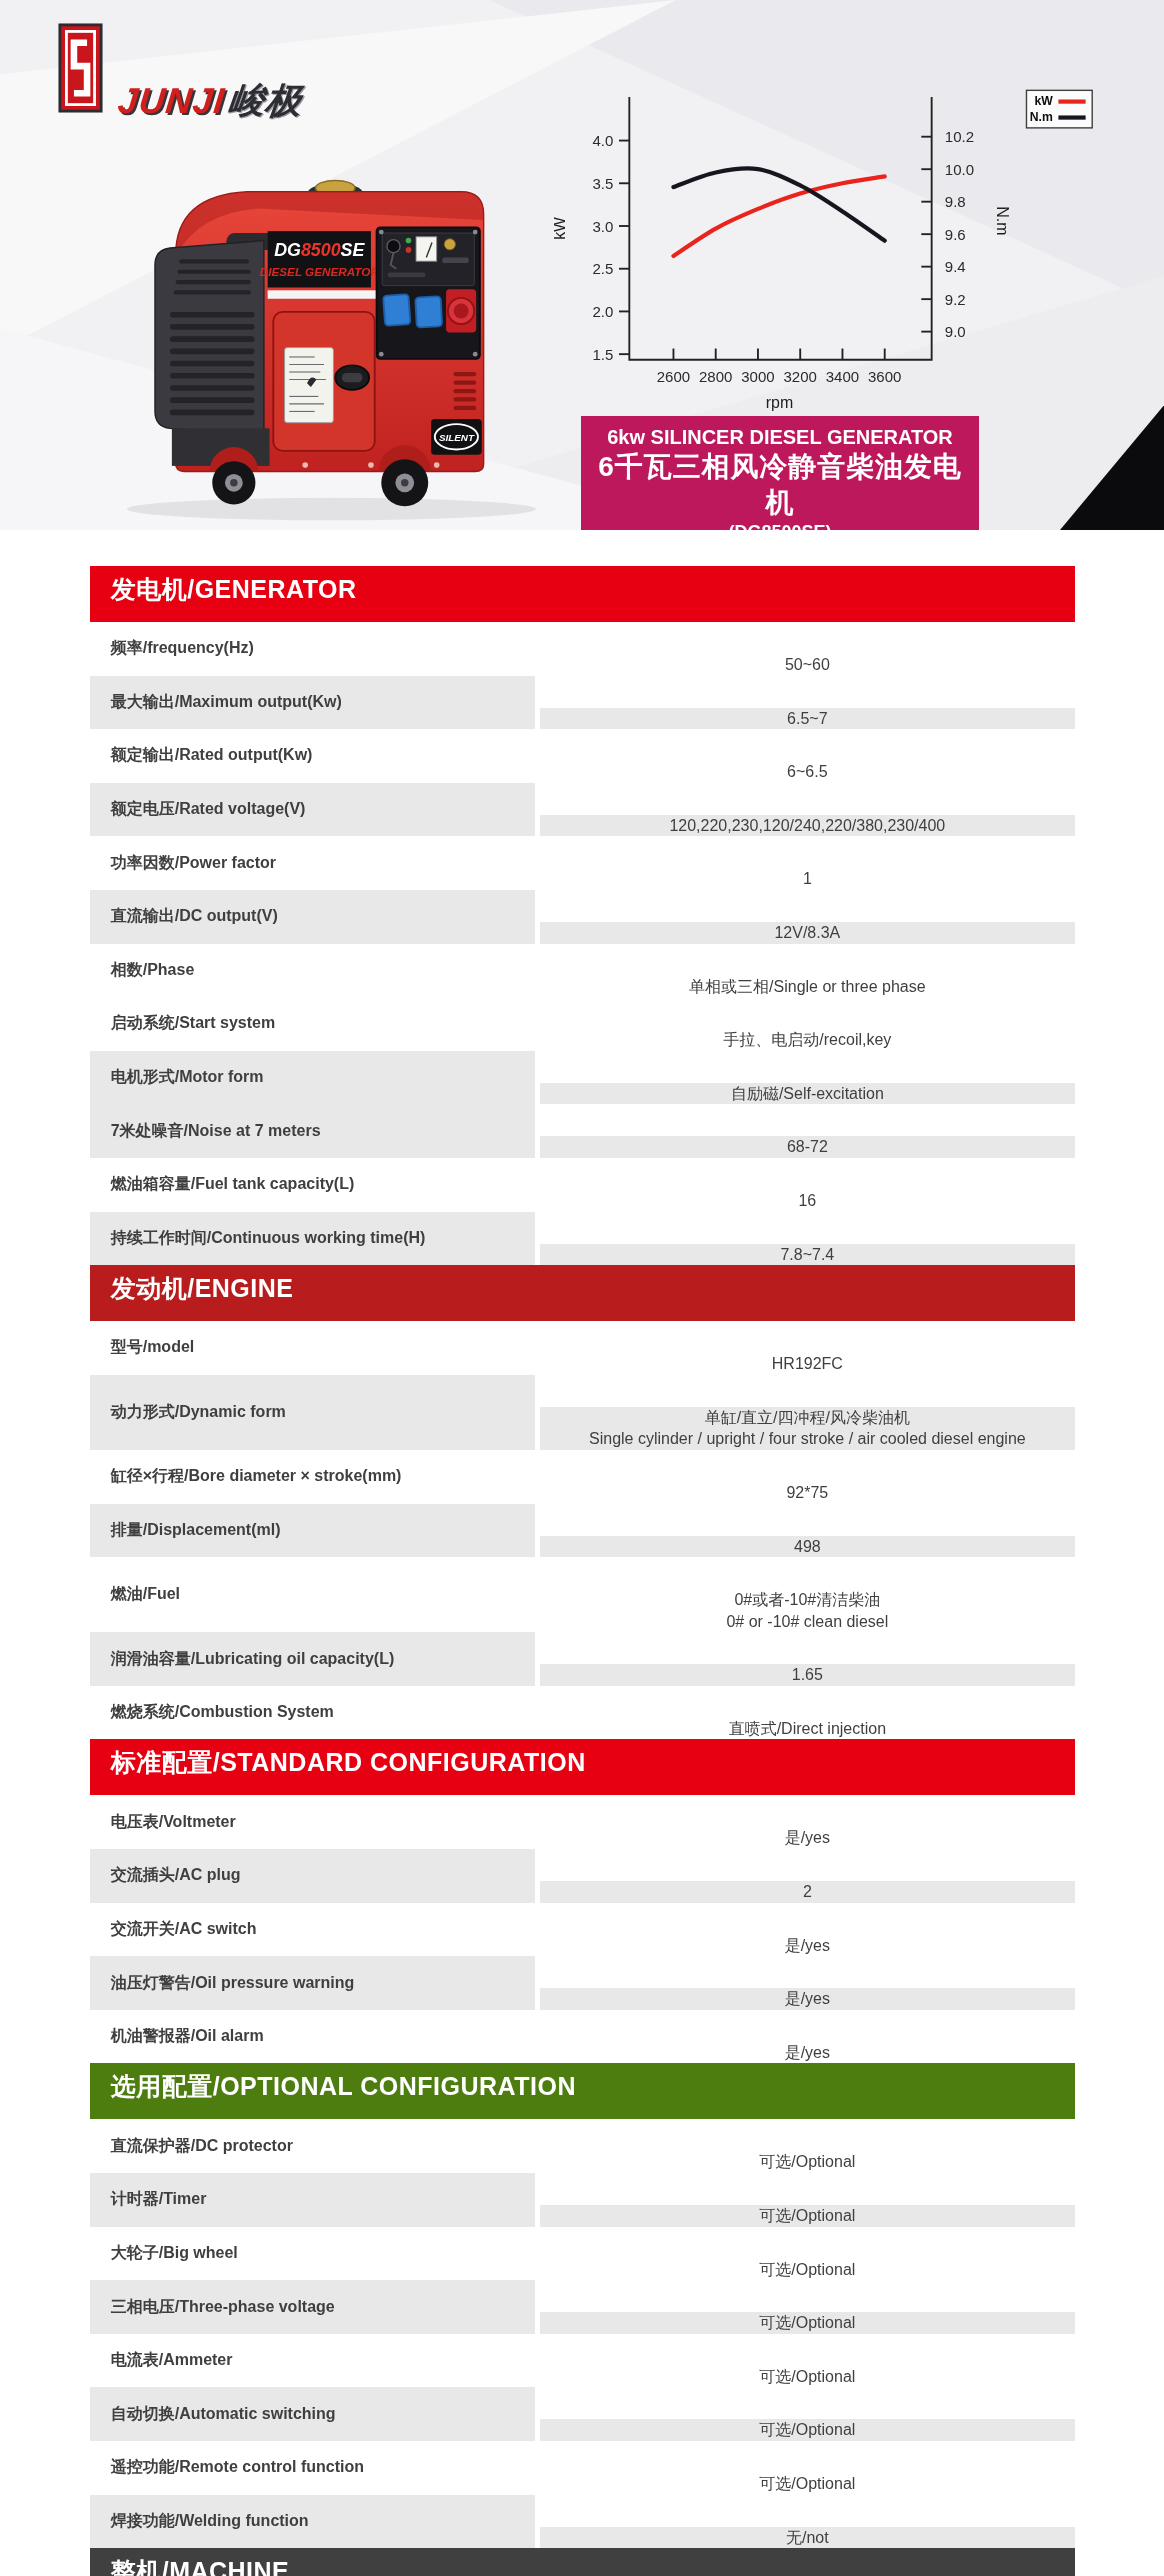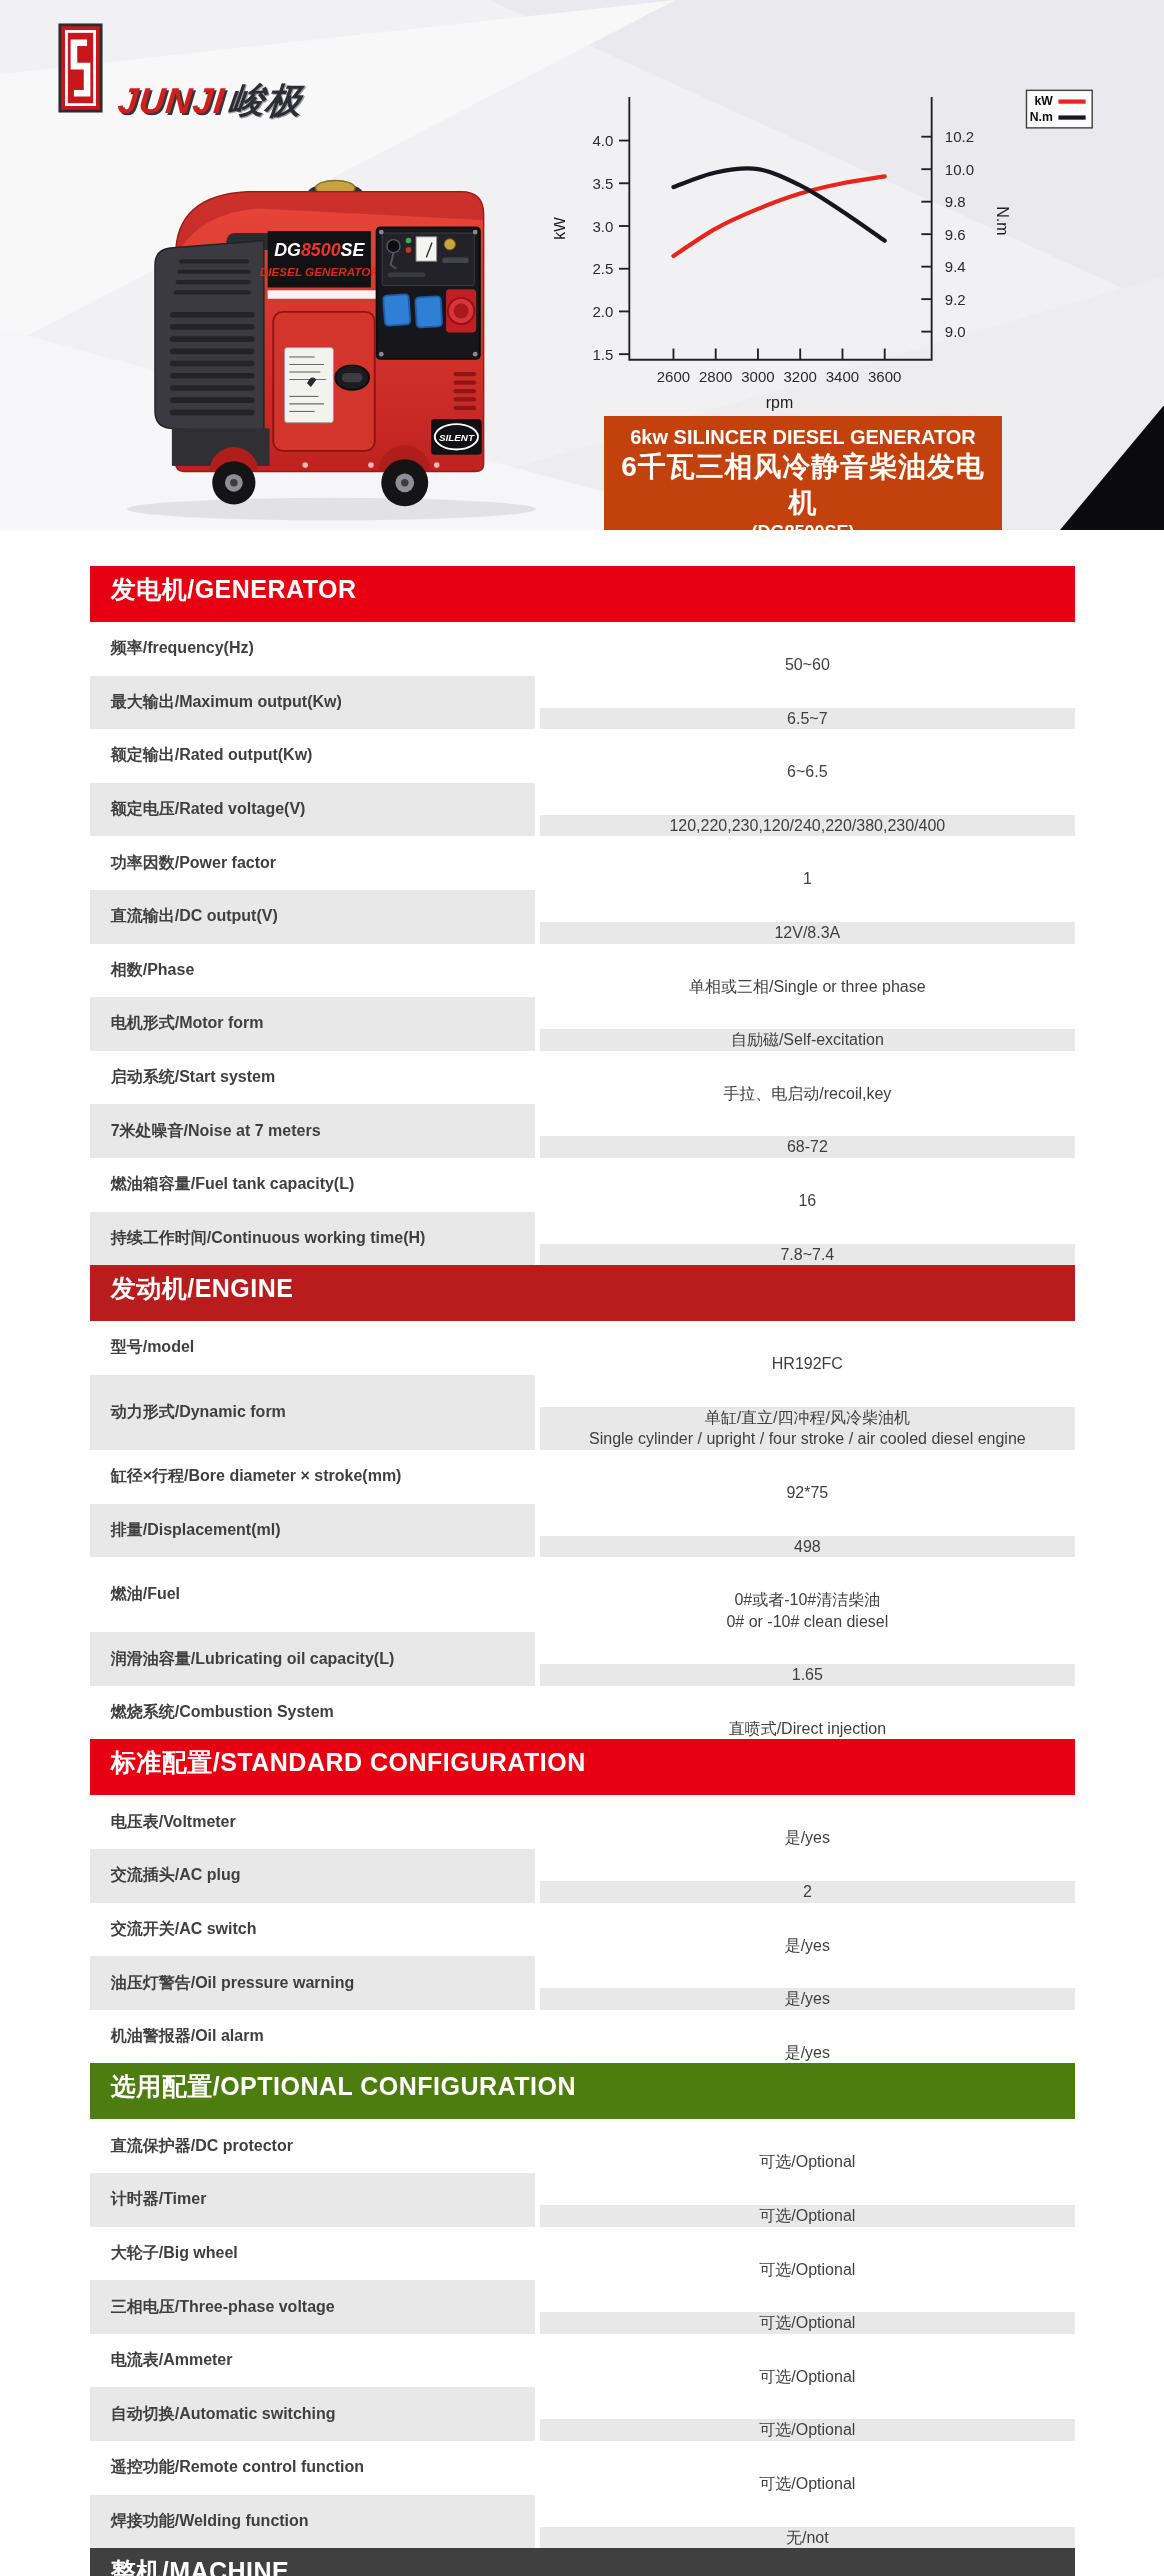--- a/index.html
+++ b/index.html
@@ -239,21 +239,21 @@
         <text x="240" y="349" class="atitle" text-anchor="middle">rpm</text>
         <path d="M127,187.35000000000002C134.5,182.49666666666667,157,166.57166666666666,172,158.23C187,149.88833333333332,202,143.51833333333332,217,137.29999999999998C232,131.08166666666665,247,125.47000000000001,262,120.92000000000002C277,116.37000000000002,292,113.03333333333333,307,110C322,106.96666666666667,344.5,103.93333333333334,352,102.72" fill="none" stroke="#e8241d" stroke-width="4.5" stroke-linecap="round"></path>
         <path d="M127,114.02999999999992C134.5,111.43499999999992,157,101.63166666666658,172,98.45999999999992C187,95.28833333333327,202,92.69333333333333,217,95C232,97.30666666666667,247,104.80333333333327,262,112.29999999999993C277,119.79666666666658,292,130.17666666666662,307,139.97999999999996C322,149.7833333333333,344.5,165.92999999999992,352,171.11999999999992" fill="none" stroke="#16161e" stroke-width="4.5" stroke-linecap="round"></path>
         <rect x="503" y="11" width="70" height="40" fill="#ffffff" opacity="0.85" stroke="#222" stroke-width="1.5"></rect>
         <text x="531" y="27" text-anchor="end" class="legend">kW</text>
         <line x1="537" y1="23" x2="566" y2="23" stroke="#e8241d" stroke-width="4.5"></line>
         <text x="531" y="44" text-anchor="end" class="legend">N.m</text>
         <line x1="537" y1="40" x2="566" y2="40" stroke="#16161e" stroke-width="4.5"></line>
       </svg>
 
-    <div class="banner" style="background: #c2410c; margin-left: 23px;">
+    <div class="banner" style="background: #be185d;">
       <div class="b1">6kw SILINCER DIESEL GENERATOR</div>
       <div class="b2">6千瓦三相风冷静音柴油发电机</div>
       <div class="b3">(DG8500SE)</div>
     </div>
 
     <div class="dark-corner"></div>
   </div>
 
   <div class="specs" id="specs">
       <div class="sec-header" style="background: rgb(230, 0, 18);">发电机/GENERATOR</div>
@@ -299,32 +299,32 @@
           <div>12V/8.3A</div>
         </div>
       </div>
       <div class="row">
         <div class="lab">相数/Phase</div>
         <div class="gap"></div>
         <div class="val">
           <div>单相或三相/Single or three phase</div>
         </div>
       </div>
+      <div class="row">
+        <div class="lab">启动系统/Start system</div>
+        <div class="gap"></div>
+        <div class="val">
+          <div>手拉、电启动/recoil,key</div>
+        </div>
+      </div>
       <div class="row alt">
         <div class="lab">电机形式/Motor form</div>
         <div class="gap"></div>
         <div class="val">
           <div>自励磁/Self-excitation</div>
-        </div>
-      </div>
-      <div class="row">
-        <div class="lab">启动系统/Start system</div>
-        <div class="gap"></div>
-        <div class="val">
-          <div>手拉、电启动/recoil,key</div>
         </div>
       </div>
       <div class="row alt">
         <div class="lab">7米处噪音/Noise at 7 meters</div>
         <div class="gap"></div>
         <div class="val">
           <div>68-72</div>
         </div>
       </div>
       <div class="row">

